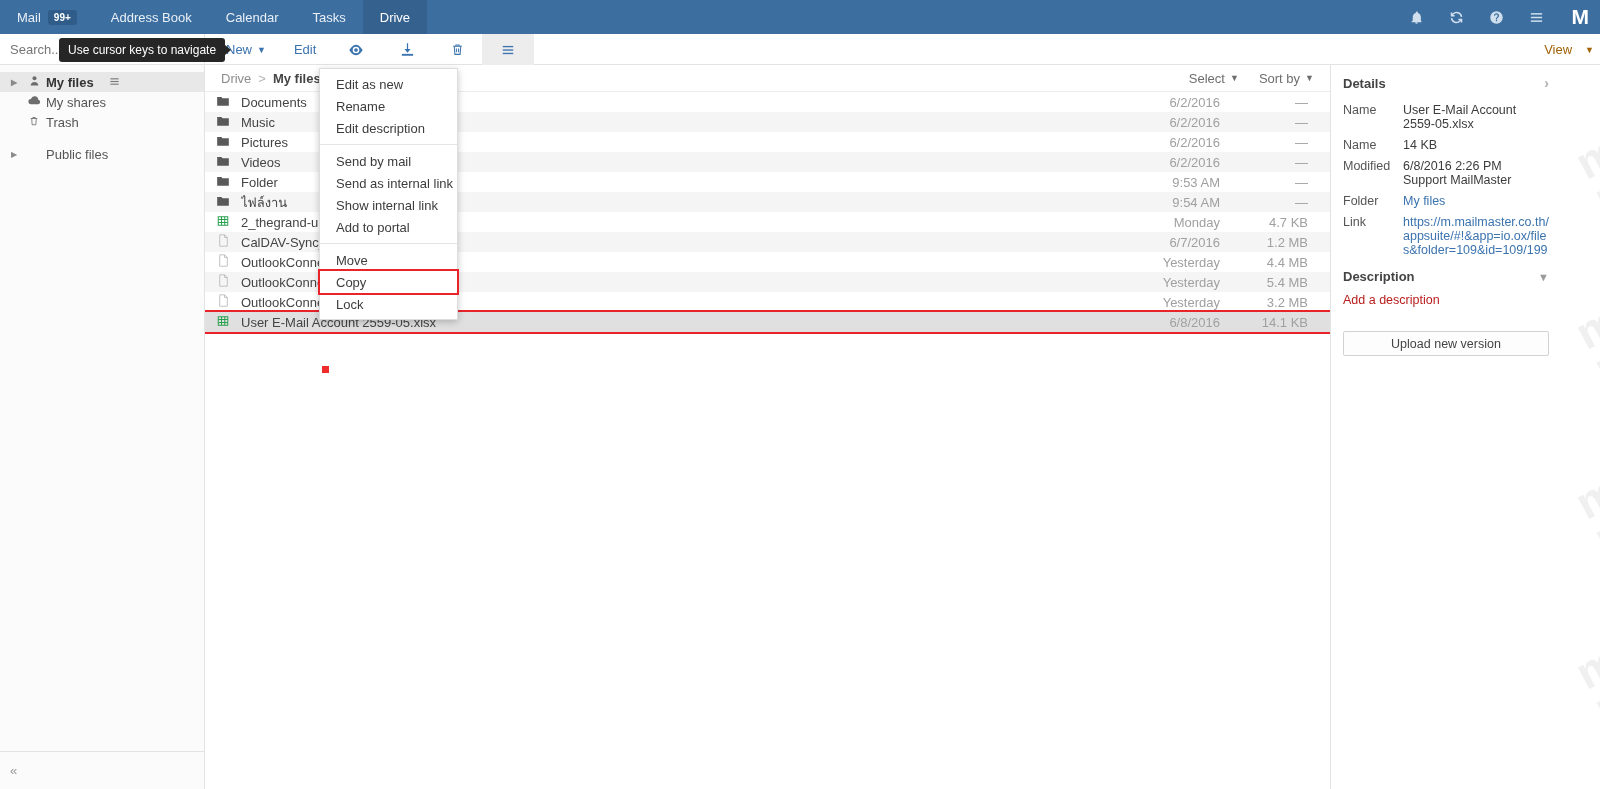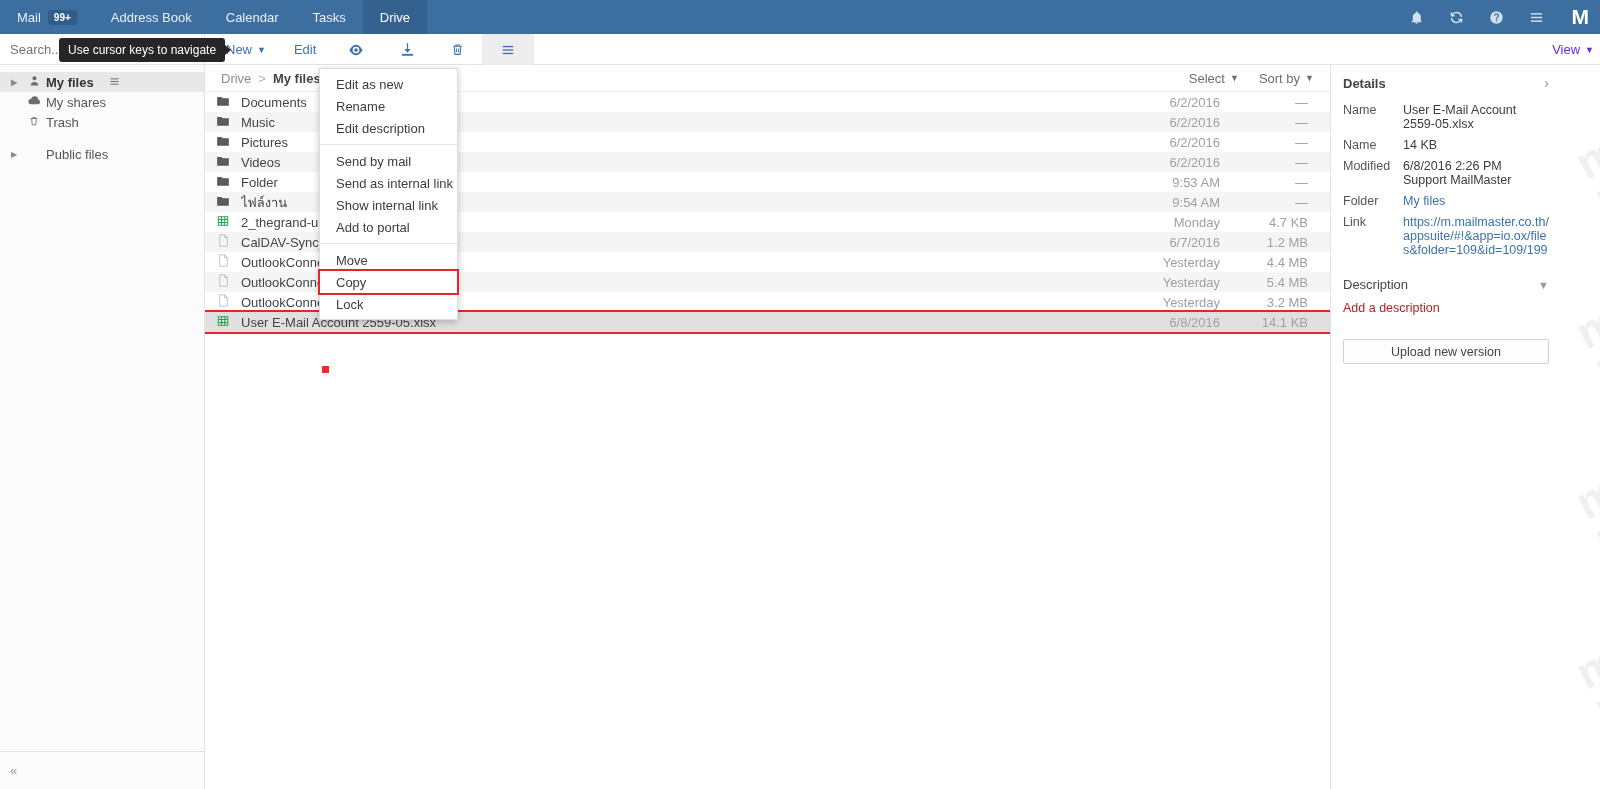--- a/index.html
+++ b/index.html
@@ -140,22 +140,23 @@
     font-size: 13px;
     padding: 0 14px;
     cursor: pointer;
     white-space: nowrap;
   }
   .tb-btn.iconic { padding: 0 18px; }
   .tb-btn.pressed { background: #ededed; }
   .view-btn {
     position: absolute; right: 6px; top: 0; height: 31px;
     display: flex; align-items: center;
-    color: #6d28d9; font-size: 13px;
-    cursor: pointer;
+    color: #a16207; font-size: 13px;
+    cursor: pointer;
+    gap: 8px;
   }
   .caret { margin-left: 5px; font-size: 9px; }
 
   
   .sidebar {
     position: absolute; top: 65px; left: 0;
     width: 205px; height: 724px;
     background: #fbfbfb;
     border-right: 1px solid #e3e3e3;
     z-index: 10;
@@ -281,22 +282,22 @@
     font-size: 13px; font-weight: bold; color: #444;
     margin-bottom: 12px;
   }
   .det-close { margin-left: auto; color: #b0b0b0; font-size: 14px; cursor: pointer; }
   .det-row { display: flex; font-size: 12.5px; margin-bottom: 7px; line-height: 14px; }
   .det-k { width: 60px; color: #555; flex-shrink: 0; }
   .det-v { color: #3c3c3c; word-break: break-word; }
   .det-v.link { color: #3b73af; cursor: pointer; }
   .det-sub {
     display: flex; align-items: center;
-    font-size: 13px; font-weight: normal; color: #444;
-    margin-top: 20px; margin-bottom: 9px;
+    font-size: 13px; font-weight: bold; color: #444;
+    margin-top: 12px; margin-bottom: 9px;
   }
   .det-chev { margin-left: auto; color: #9a9a9a; font-size: 11px; cursor:pointer; }
   .det-add { color: #b91c1c; font-size: 12.5px; cursor: pointer; }
   .upload-btn {
     margin-top: 24px;
     height: 25px;
     border: 1px solid #d2d2d2;
     background: #fdfdfd;
     border-radius: 2px;
     display: flex; align-items: center; justify-content: center;

